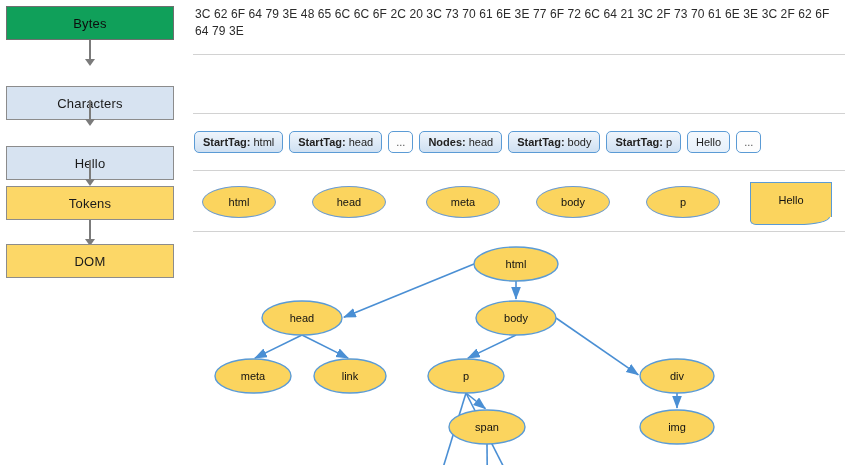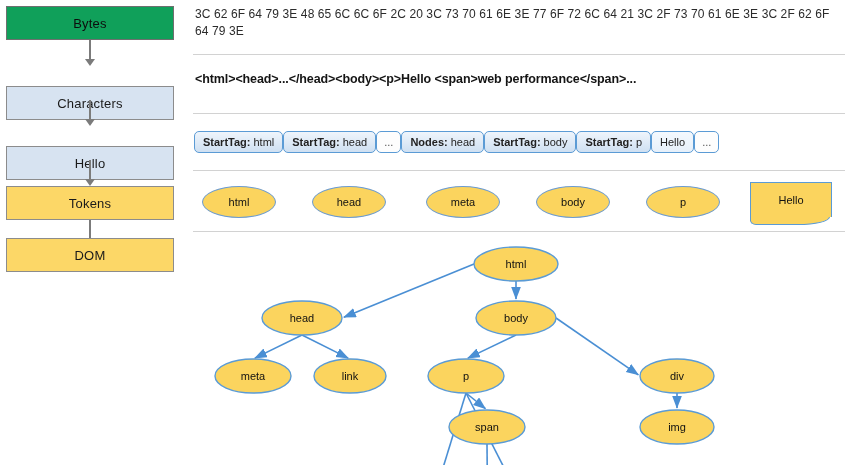--- a/index.html
+++ b/index.html
@@ -88,21 +88,21 @@
     color: #141414;
     letter-spacing: -.1px;
   }
 
   
   .token-row {
     position: absolute;
     left: 194px;
     top: 131px;
     display: flex;
-    gap: 0;
+    gap: 6px;
     align-items: center;
   }
   .chip {
     box-sizing: border-box;
     height: 22px;
     border: 1px solid #5b9bd5;
     border-radius: 5px;
     background: linear-gradient(#eff5fc, #cfe0f2);
     display: flex;
     align-items: center;
@@ -189,27 +189,26 @@
 
     <div class="pipe-box blue" style="top:66px">Characters</div>
     <div class="pipe-arrow" style="top:100px;height:20px"></div>
 
     <div class="pipe-box blue" style="top:126px">Hello</div>
     <div class="pipe-arrow" style="top:160px;height:20px"></div>
 
     <div class="pipe-box yellow" style="top:186px">Tokens</div>
     <div class="pipe-arrow" style="top:220px;height:20px"></div>
 
-    <div class="pipe-box yellow" style="top:238px">DOM</div>
+    <div class="pipe-box yellow" style="top:244px">DOM</div>
   </div>
 
   <div class="hex-text">3C 62 6F 64 79 3E 48 65 6C 6C 6F 2C 20 3C 73 70 61 6E 3E 77 6F 72 6C 64 21 3C 2F 73 70 61 6E 3E 3C 2F 62 6F 64 79 3E</div>
   <div class="rule" style="top:54px"></div>
 
-  <div class="chars-text">&lt;html&gt;&lt;head&gt;...&lt;/head&gt;&lt;body&gt;&lt;p&gt;Hello &lt;span&gt;web performance&lt;/span&gt;...</div>
   <div class="rule" style="top:113px"></div>
 
   <div class="token-row" id="token-row">
       <div class="chip">
         <b>StartTag:</b>
         <span>html</span>
       </div>
       <div class="chip">
         <b>StartTag:</b>
         <span>head</span>

